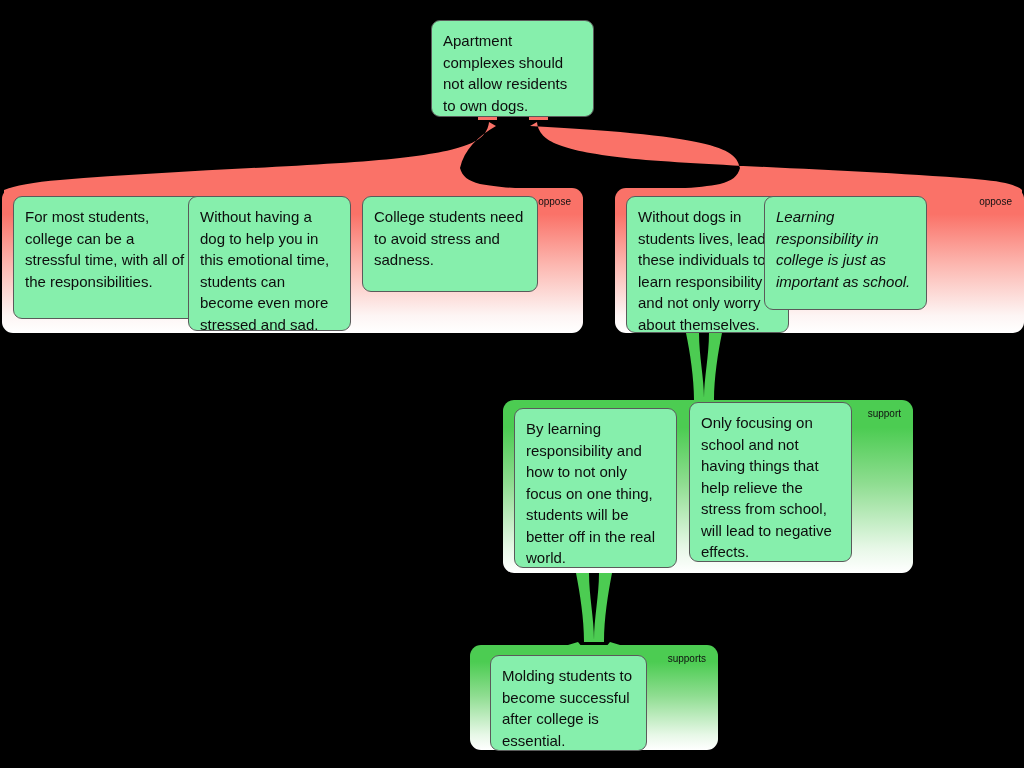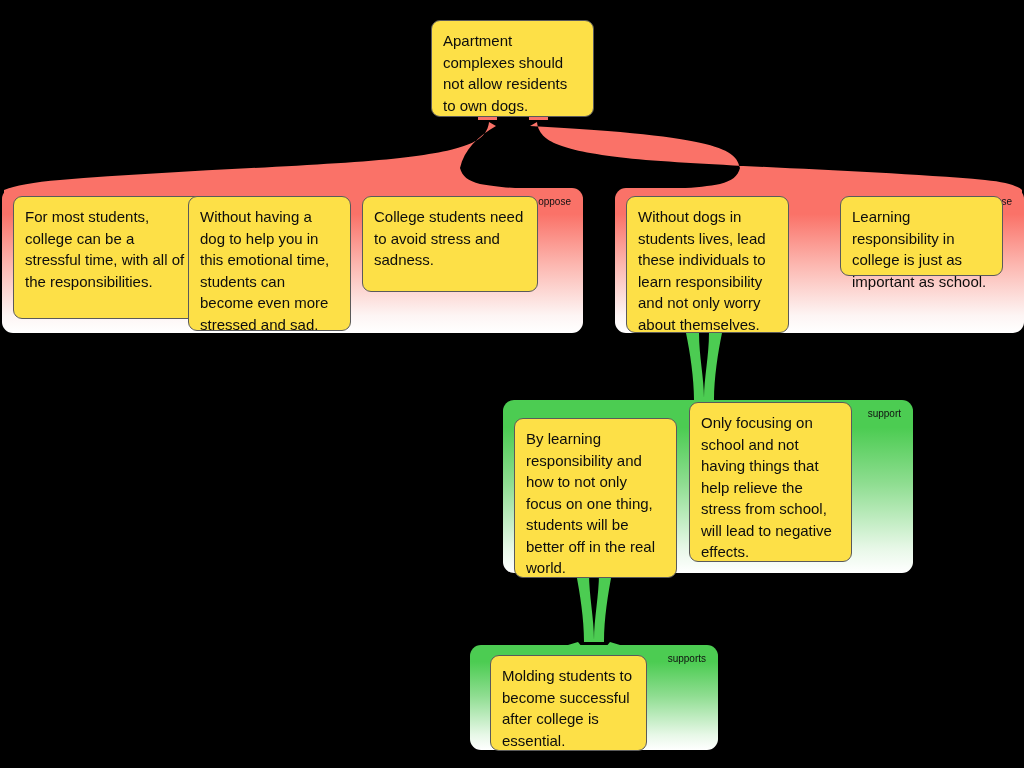--- a/index.html
+++ b/index.html
@@ -49,21 +49,21 @@
     right: 12px;
     font-size: 10px;
     color: #111111;
     line-height: 1;
     white-space: nowrap;
   }
 
   
   .card {
     position: absolute;
-    background: #fde047;
+    background: #86efac;
     border: 1.4px solid #5a5a5a;
     border-radius: 9px;
     box-sizing: border-box;
     padding: 9px 11px 8px 11px;
     font-size: 15px;
     line-height: 21.5px;
     color: #0d0d0d;
     z-index: 3;
   }
   .card.root {
@@ -157,28 +157,28 @@
   <div class="card" style="left:362px; top:196px; width:176px; height:96px;">
     <p>College students need to avoid stress and sadness.</p>
   </div>
 
   <div class="group oppose" style="left:615px; top:188px; width:409px; height:145px;">
     <span class="group-label">oppose</span>
   </div>
   <div class="card" style="left:626px; top:196px; width:163px; height:137px;">
     <p>Without dogs in students lives, lead these individuals to learn responsibility and not only worry about themselves.</p>
   </div>
-  <div class="card" style="left:840px; top:196px; width:163px; height:80px;">
+  <div class="card" style="left:764px; top:196px; width:163px; height:114px;font-style:italic;">
     <p>Learning responsibility in college is just as important as school.</p>
   </div>
 
   <div class="group support" style="left:503px; top:400px; width:410px; height:173px;">
     <span class="group-label">support</span>
   </div>
-  <div class="card" style="left:514px; top:418px; width:163px; height:160px;">
+  <div class="card" style="left:514px; top:408px; width:163px; height:160px;">
     <p>By learning responsibility and how to not only focus on one thing, students will be better off in the real world.</p>
   </div>
   <div class="card" style="left:689px; top:402px; width:163px; height:160px;">
     <p>Only focusing on school and not having things that help relieve the stress from school, will lead to negative effects.</p>
   </div>
 
   <div class="group support" style="left:470px; top:645px; width:248px; height:105px;">
     <span class="group-label">supports</span>
   </div>
   <div class="card" style="left:490px; top:655px; width:157px; height:96px;">

